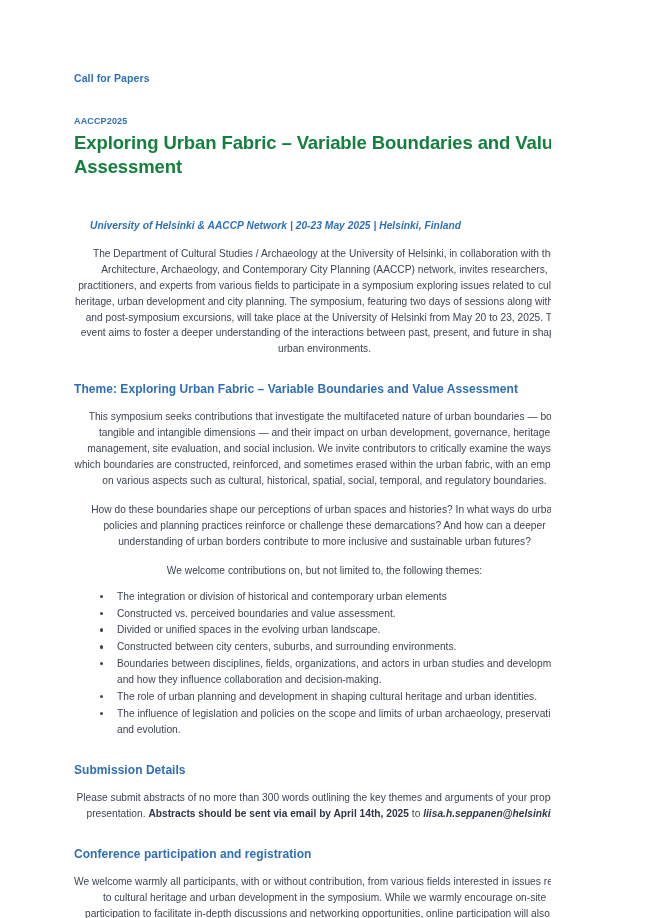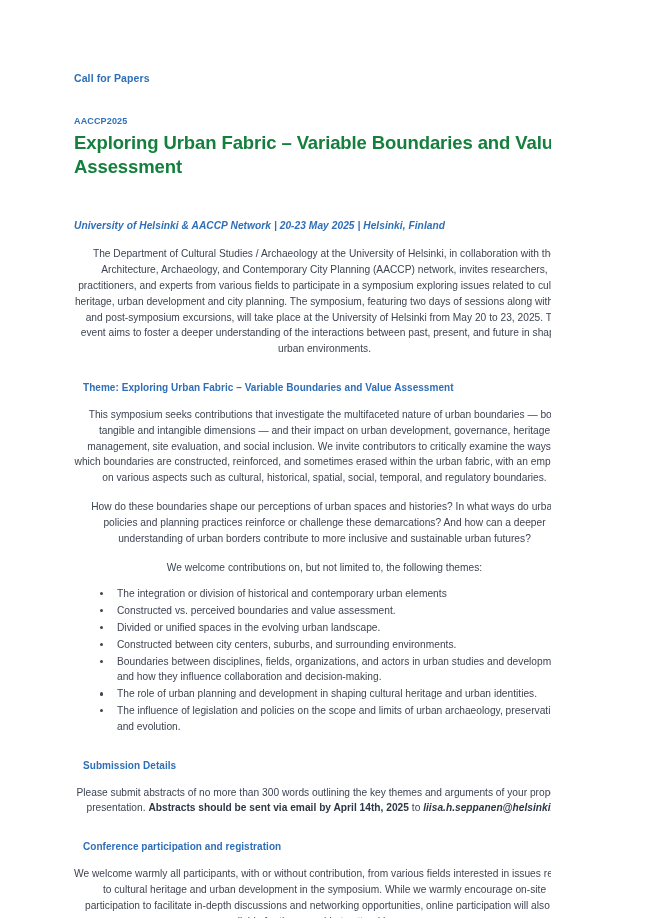--- a/index.html
+++ b/index.html
@@ -48,30 +48,30 @@
     line-height: 1.28;
     letter-spacing: -0.1px;
     margin: 0 0 40px 0;
   }
   .subtitle {
     color: #2f6fb7;
     font-size: 10.2px;
     font-weight: bold;
     font-style: italic;
     letter-spacing: 0.05px;
-    margin: 0 0 14px 0;
+    margin: 0 0 14px 16px;
     line-height: 1.3;
   }
   .section-heading {
     color: #2f6fb7;
-    font-size: 10px;
+    font-size: 12px;
     font-weight: bold;
     letter-spacing: 0.05px;
     line-height: 1.35;
-    margin: 24px 0 12px 9px;
+    margin: 24px 0 12px 0;
   }
   p.body {
     color: #3d4452;
     font-size: 10.2px;
     line-height: 1.56;
     letter-spacing: 0.01px;
     margin: 0 0 13px 0;
     text-align: center;
   }
   p.body.tight {

